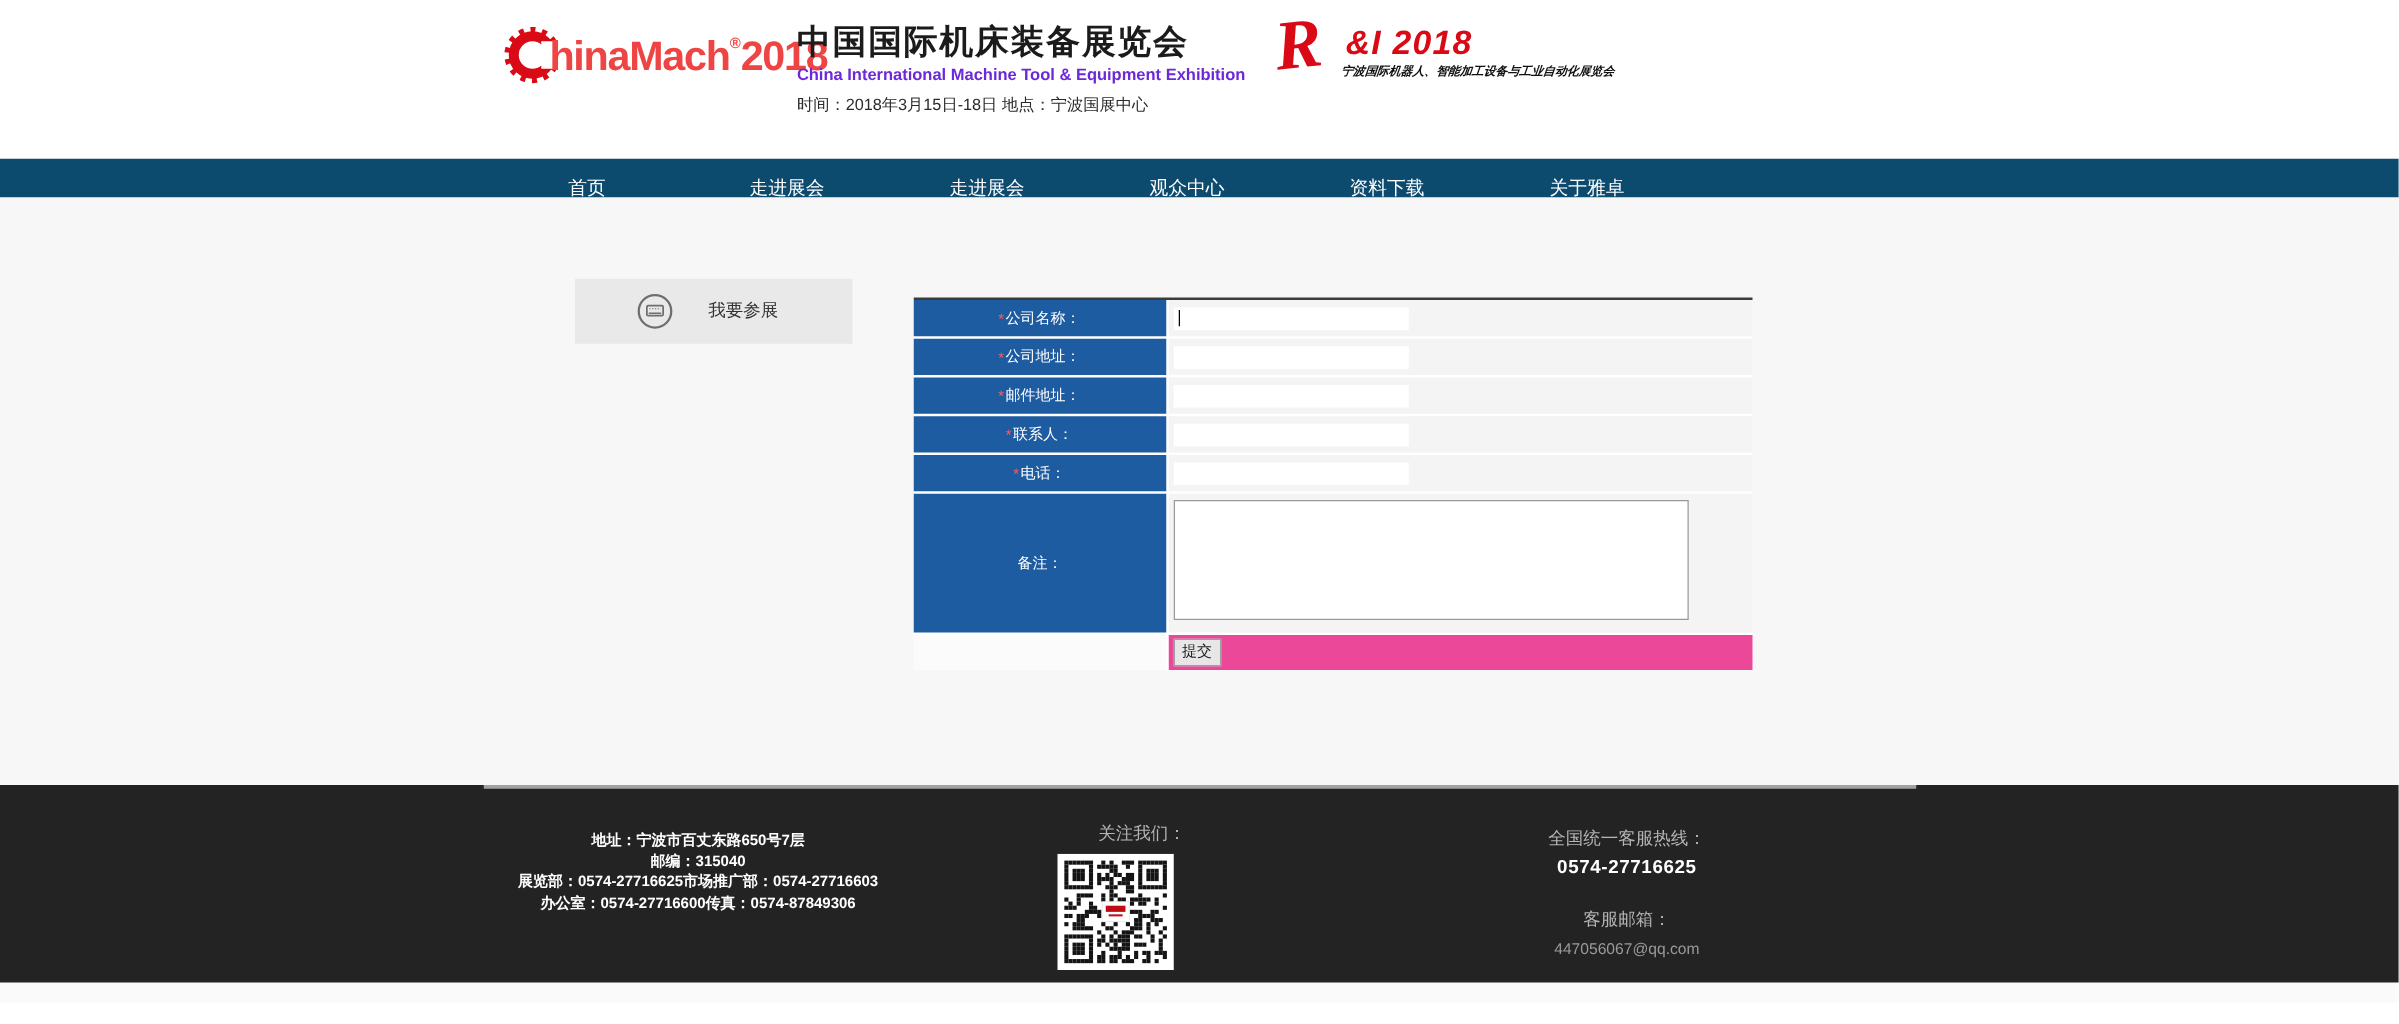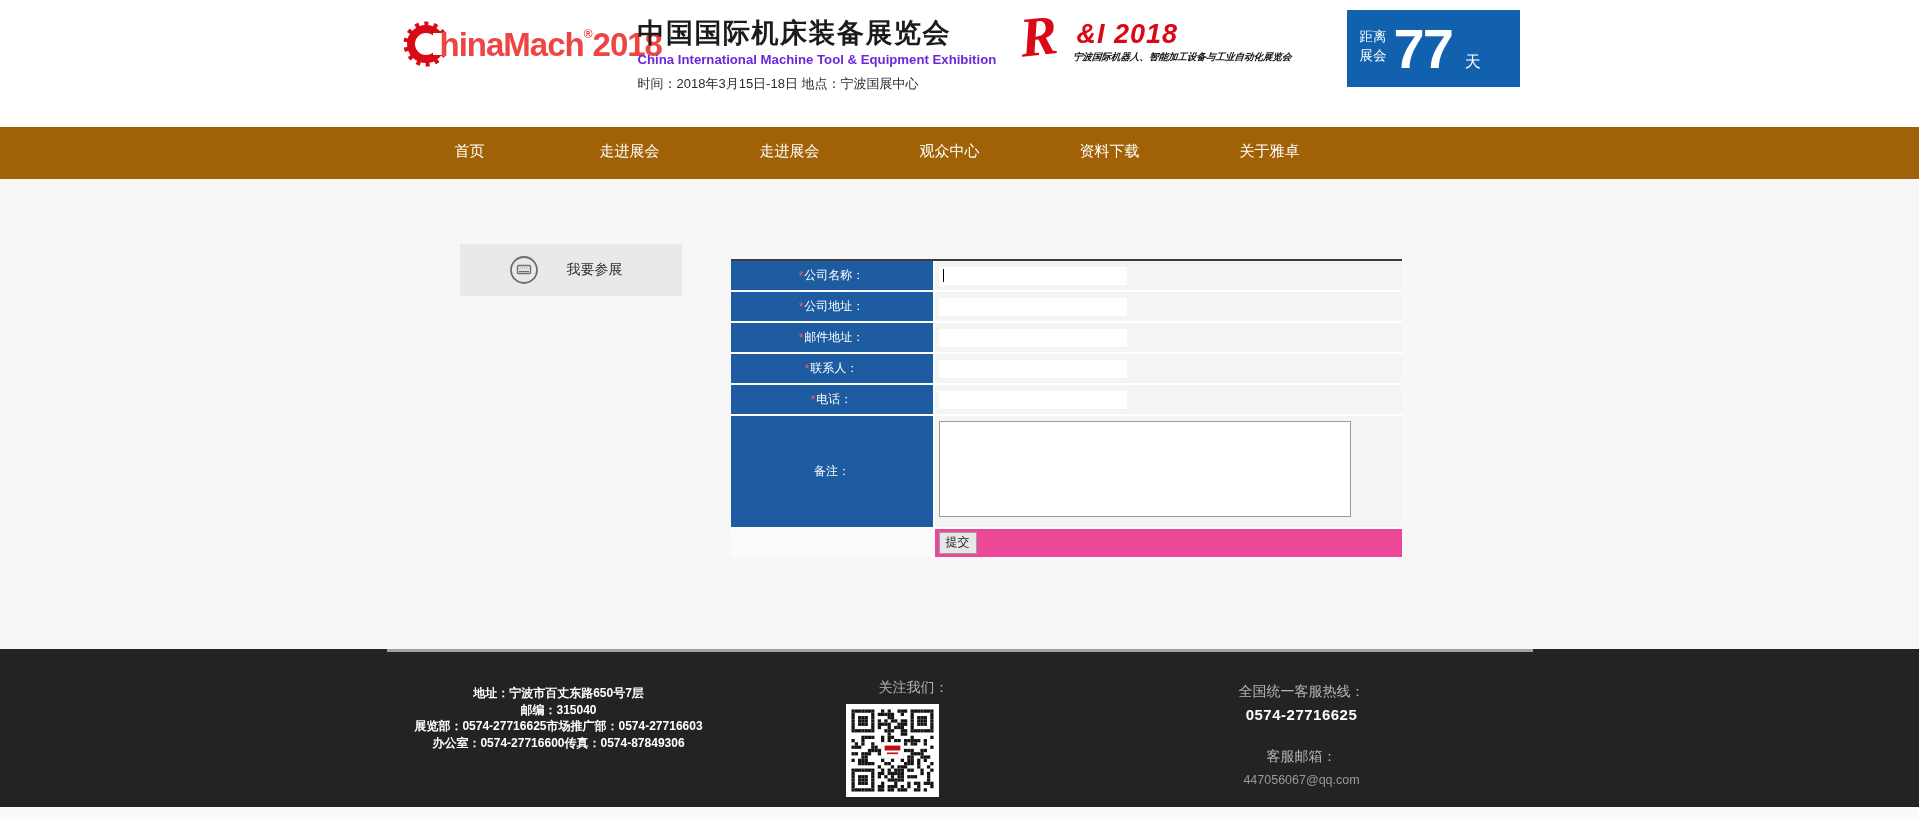--- a/index.html
+++ b/index.html
@@ -29,21 +29,21 @@
   .ri-tagline { margin-left:53px; margin-top:1px; font-size:9.5px; font-weight:bold; font-style:italic;
                 color:#111; white-space:nowrap; transform:skewX(-6deg); }
 
   .countdown { position:absolute; right:10px; top:10px; width:173px; height:77px; background:#1161af;
                color:#fff; display:flex; padding-left:13px; }
   .cd-prefix { font-size:13.5px; line-height:19px; margin-top:17px; }
   .cd-days { font-size:56px; font-weight:bold; line-height:77px; margin-left:7px; letter-spacing:-2px; }
   .cd-unit { font-size:16px; margin-top:42px; margin-left:13px; }
 
   
-  .nav { height:52px; background:#a16207; }
+  .nav { height:31px; background:#0c4a6e; }
   .nav .container { display:flex; }
   .nav-item { width:160px; text-align:center; line-height:48px; color:#fff; font-size:15px;
               cursor:pointer; }
 
   
   .main { height:470px; background:#f7f7f7; }
   .side-item { position:absolute; left:70px; top:65px; width:222px; height:52px; background:#e9e9e9;
                display:flex; align-items:center; cursor:pointer;padding-left:30px; }
   .sb-icon { margin-left:19px; display:flex; }
   .side-label { margin-left:28px; font-size:14px; color:#333; }
@@ -113,28 +113,20 @@
       <div class="sub-title">China International Machine Tool &amp; Equipment Exhibition</div>
       <div class="schedule">时间：2018年3月15日-18日 地点：宁波国展中心</div>
     </div>
 
     <div class="ri-block">
       <div class="ri-r">R</div>
       <div class="ri-year">&amp;I 2018</div>
       <div class="ri-tagline">宁波国际机器人、智能加工设备与工业自动化展览会</div>
     </div>
 
-    <div class="countdown">
-      <div class="cd-prefix">
-        <div>距离</div>
-        <div>展会</div>
-      </div>
-      <div class="cd-days">77</div>
-      <div class="cd-unit">天</div>
-    </div>
   </div>
 </div>
 
 <div class="nav">
   <div class="container">
     <div class="nav-item">首页</div>
     <div class="nav-item">走进展会</div>
     <div class="nav-item">走进展会</div>
     <div class="nav-item">观众中心</div>
     <div class="nav-item">资料下载</div>

